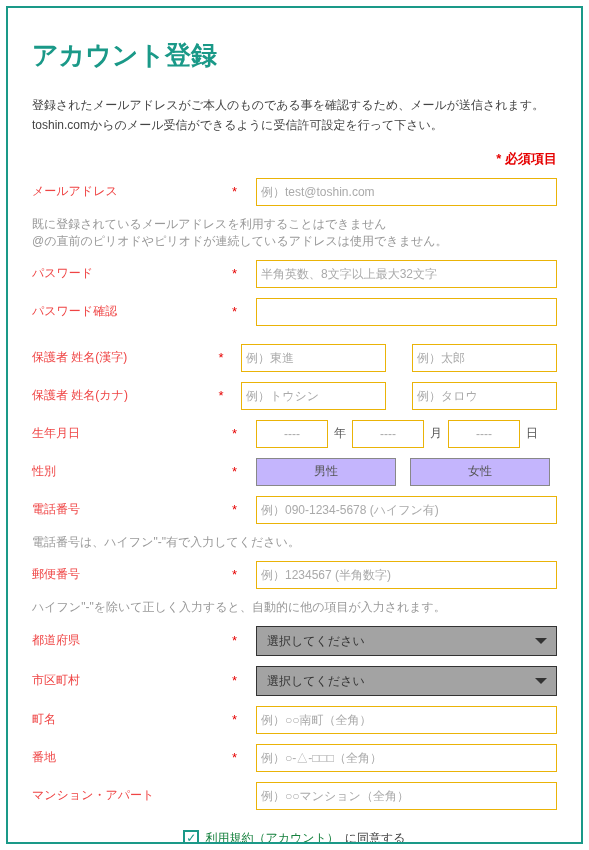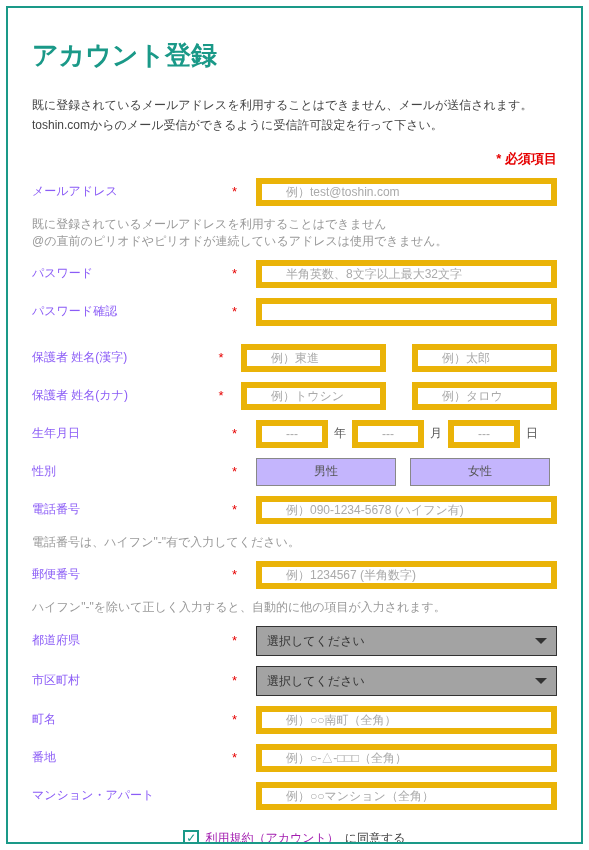--- a/index.html
+++ b/index.html
@@ -2,48 +2,48 @@
 <html><head>
 <meta charset="utf-8">
 <style>
 * { box-sizing: border-box; margin: 0; padding: 0; }
 body { font-family: sans-serif; background: #fff; padding: 6px; }
 .frame { border: 2px solid #1a9988; width: 577px; height: 838px; padding: 20px 24px; position: relative; overflow: hidden; }
 .title { color: #1a9988; font-size: 26px; font-weight: bold; margin: 10px 0 22px 0; }
 .desc { color: #444; font-size: 12px; line-height: 1.7; margin-bottom: 14px; }
 .req-note { color: #e60000; font-size: 13px; text-align: right; margin-bottom: 10px; font-weight: bold; }
 .row { display: flex; align-items: center; margin-bottom: 10px; }
-.label { width: 200px; color: #8b5cf6; font-size: 12px; }
+.label { width: 200px; color: #ef4444; font-size: 12px; }
 .req { width: 24px; color: #e60000; font-size: 13px; }
 .field { flex: 1; }
-.field input[type=text], .field input[type=password] { width: 100%; height: 28px; border: 6px solid #eab308; padding: 0 24px; font-size: 12px; color: #444; }
+.field input[type=text], .field input[type=password] { width: 100%; height: 28px; border: 1px solid #eab308; padding: 0 4px; font-size: 12px; color: #444; }
 .field input::placeholder { color: #aaa; }
 .two { display: flex; gap: 26px; }
 .two input { width: 145px !important; }
 .date { display: flex; align-items: center; gap: 6px; font-size: 12px; color: #555; }
 .date input { width: 72px !important; height: 26px; border: 1px solid #bbb; text-align: center; font-size: 12px; color: #888; }
 .gender-btns { display: flex; gap: 14px; }
 .gender-btn { width: 140px; height: 28px; border: 1px solid #888; background: #c4b5fd; font-size: 12px; color: #555; cursor: pointer; }
 .hint { color: #999; font-size: 12px; margin: 2px 0 10px 0; }
 .sel { width: 100%; height: 30px; border: 1px solid #333; padding: 0 28px 0 10px; font-size: 12px; color: #333; appearance: none; background: #a3a3a3; position: relative; }
 .sel-wrap { position: relative; }
 .sel-wrap::after { content: ''; position: absolute; right: 10px; top: 50%; transform: translateY(-50%); border-left: 6px solid transparent; border-right: 6px solid transparent; border-top: 6px solid #333; pointer-events: none; }
 .consent { text-align: center; margin-top: 20px; font-size: 12px; color: #444; }
 .consent-line { display: flex; align-items: center; justify-content: center; gap: 6px; margin-bottom: 6px; }
 .cb { width: 16px; height: 16px; border: 2px solid #1a9988; display: inline-flex; align-items: center; justify-content: center; color: #1a9988; font-size: 12px; cursor: pointer; background: #fff; }
-.link { color: #a21caf; cursor: pointer; }
+.link { color: #15803d; cursor: pointer; }
 </style>
 </head>
 <body>
 
 <div class="frame">
   <h1 class="title">アカウント登録</h1>
 
   <div class="desc">
-    <div>既に登録されているメールアドレスを利用することはできません、メールが送信されます。</div>
+    <div>登録されたメールアドレスがご本人のものである事を確認するため、メールが送信されます。</div>
     <div>toshin.comからのメール受信ができるように受信許可設定を行って下さい。</div>
   </div>
 
   <div class="req-note">* 必須項目</div>
 
   <div class="row">
     <div class="label">メールアドレス</div>
     <div class="req">*</div>
     <div class="field"><input type="text" placeholder="例）test@toshin.com" style=""></div>
   </div>

